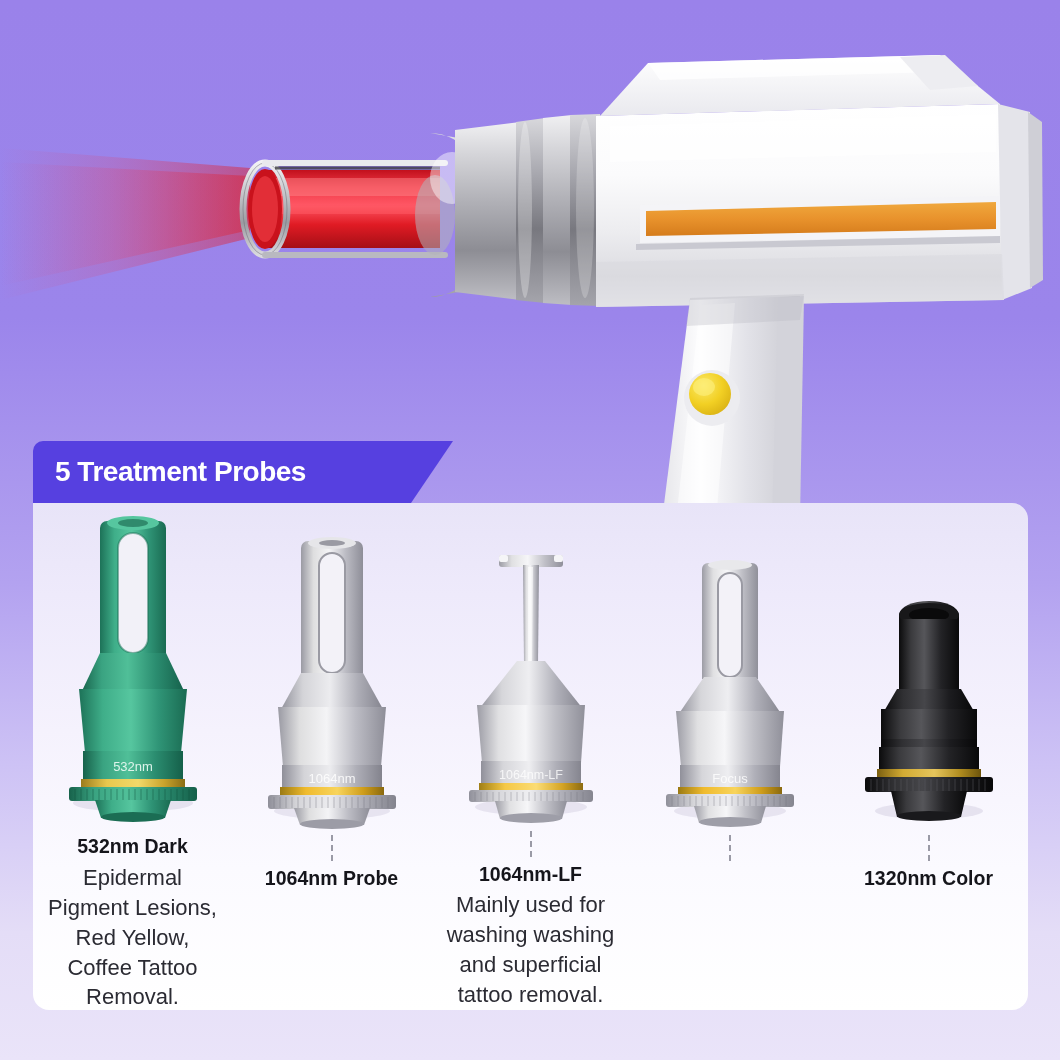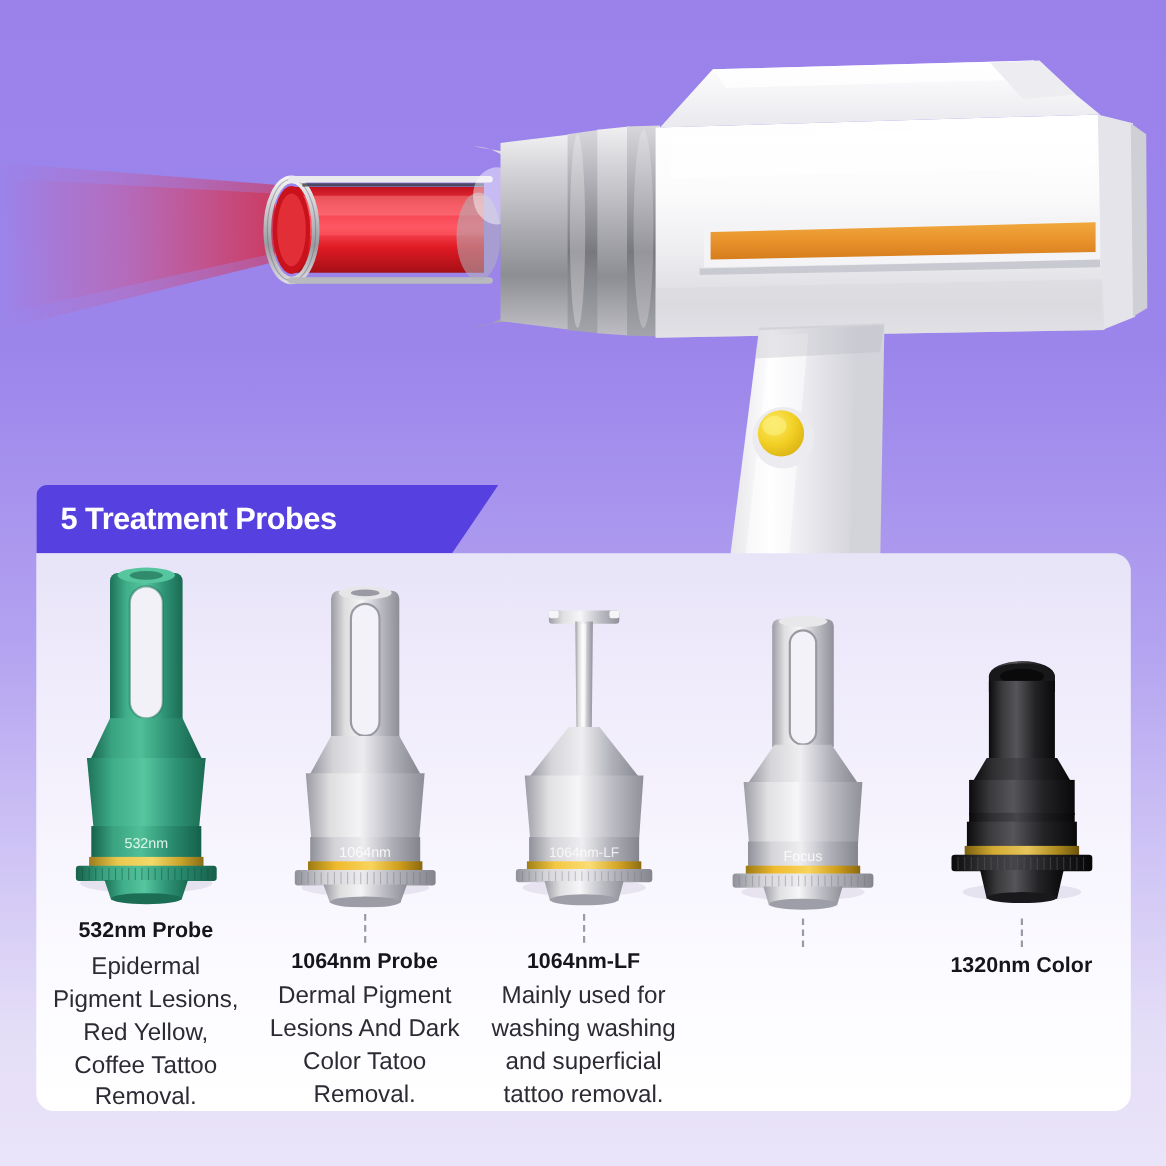--- a/index.html
+++ b/index.html
@@ -328,21 +328,21 @@
             <rect x="24" y="284" width="128" height="14" rx="3" fill="url(#p1b)"></rect>
             <g opacity="0.45" stroke="#0f4e3b" stroke-width="1">
               <path d="M30,286 v11 M36,286 v11 M42,286 v11 M48,286 v11 M54,286 v11 M60,286 v11 M66,286 v11 M72,286 v11 M78,286 v11 M84,286 v11 M90,286 v11 M96,286 v11 M102,286 v11 M108,286 v11 M114,286 v11 M120,286 v11 M126,286 v11 M132,286 v11 M138,286 v11 M144,286 v11"></path>
             </g>
 
             <path d="M 50,297 L 126,297 L 120,315 L 56,315 Z" fill="url(#p1a)"></path>
             <ellipse cx="88" cy="314" rx="32" ry="5" fill="#1b6d54"></ellipse>
           </svg>
         </div>
         <div class="dash-line"></div>
-        <div class="probe-title">532nm Probe</div>
+        <div class="probe-title">532nm Dark</div>
         <div class="probe-desc">Epidermal Pigment Lesions, Red Yellow, Coffee Tattoo Removal.</div>
       </div>
 
       <div class="probe-cell">
         <div class="probe-art">
           <svg width="175" height="300" viewBox="0 0 175 300" xmlns="http://www.w3.org/2000/svg">
             <defs>
               <linearGradient id="p2a" x1="0" y1="0" x2="1" y2="0">
                 <stop offset="0%" stop-color="#9a9aa3"></stop>
                 <stop offset="20%" stop-color="#dededf"></stop>
@@ -379,21 +379,20 @@
             <rect x="24" y="266" width="128" height="14" rx="3" fill="url(#p2b)"></rect>
             <g opacity="0.4" stroke="#6e6e78" stroke-width="1">
               <path d="M30,268 v11 M36,268 v11 M42,268 v11 M48,268 v11 M54,268 v11 M60,268 v11 M66,268 v11 M72,268 v11 M78,268 v11 M84,268 v11 M90,268 v11 M96,268 v11 M102,268 v11 M108,268 v11 M114,268 v11 M120,268 v11 M126,268 v11 M132,268 v11 M138,268 v11 M144,268 v11"></path>
             </g>
             <path d="M 50,279 L 126,279 L 120,296 L 56,296 Z" fill="url(#p2a)"></path>
             <ellipse cx="88" cy="295" rx="32" ry="5" fill="#9c9ca6"></ellipse>
           </svg>
         </div>
         <div class="dash-line"></div>
         <div class="probe-title">1064nm Probe</div>
-        <div class="probe-desc">Dermal Pigment Lesions And Dark Color Tatoo Removal.</div>
       </div>
 
       <div class="probe-cell">
         <div class="probe-art">
           <svg width="175" height="280" viewBox="0 0 175 280" xmlns="http://www.w3.org/2000/svg">
             <defs>
               <linearGradient id="p3a" x1="0" y1="0" x2="1" y2="0">
                 <stop offset="0%" stop-color="#9c9ca5"></stop>
                 <stop offset="20%" stop-color="#e0e0e2"></stop>
                 <stop offset="45%" stop-color="#f6f6f8"></stop>

